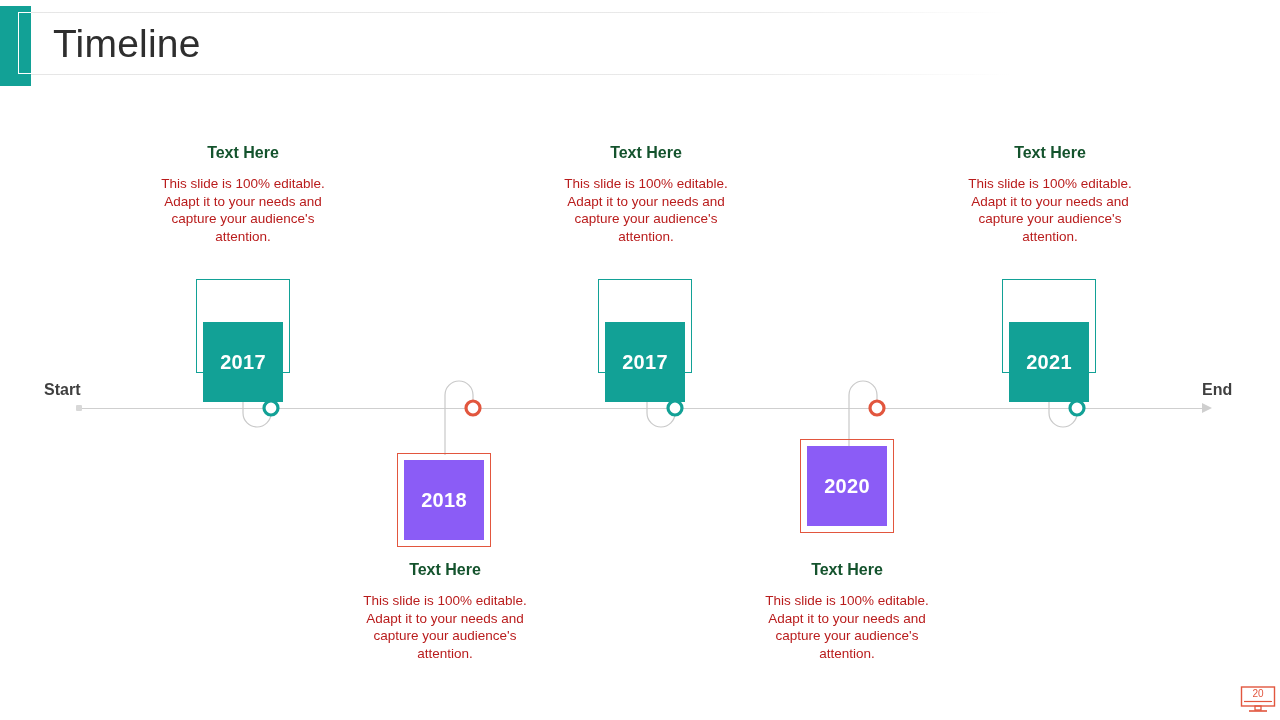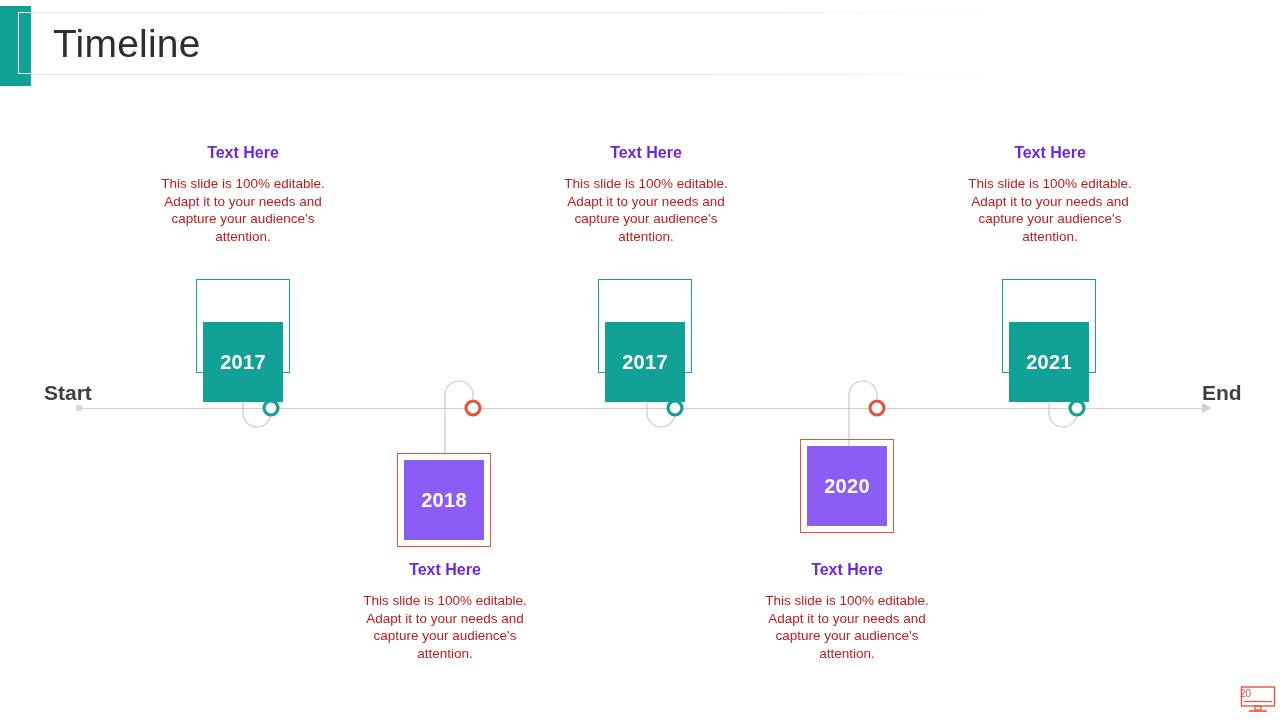--- a/index.html
+++ b/index.html
@@ -83,38 +83,38 @@
   #timeline-axis-end-arrow {
     position: absolute;
     left: 1202px; top: 403px;
     width: 0; height: 0;
     border-top: 5px solid transparent;
     border-bottom: 5px solid transparent;
     border-left: 10px solid #cfcfcf;
   }
   .axis-label {
     position: absolute;
-    font-size: 21px;
+    font-size: 16px;
     font-weight: bold;
     color: #3f3f3f;
     white-space: nowrap;
   }
   #axis-label-start { left: 44px; top: 381px; }
   #axis-label-end   { left: 1202px; top: 381px; }
 
   
   .milestone-text {
     position: absolute;
     width: 200px;
     text-align: center;
   }
   .milestone-heading {
     font-size: 16px;
     font-weight: bold;
-    color: #6d28d9;
+    color: #14532d;
     margin: 0 0 12px 0;
     line-height: 20px;
   }
   .milestone-body {
     font-size: 13.5px;
     color: #b91c1c;
     line-height: 17.6px;
     margin: 0;
   }
 
@@ -163,21 +163,21 @@
   #page-number-badge {
     position: absolute;
     left: 1240px; top: 686px;
     width: 36px;
     height: 28px;
   }
   #page-number-value {
     position: absolute;
     left: 0; top: 1px;
     width: 36px;
-    text-align: left;
+    text-align: center;
     font-size: 10px;
     color: #E2563E;
     line-height: 13px;
   }
 </style>
 </head>
 <body>
 
 <div id="slide-header">
   <div id="header-accent-block"></div>

